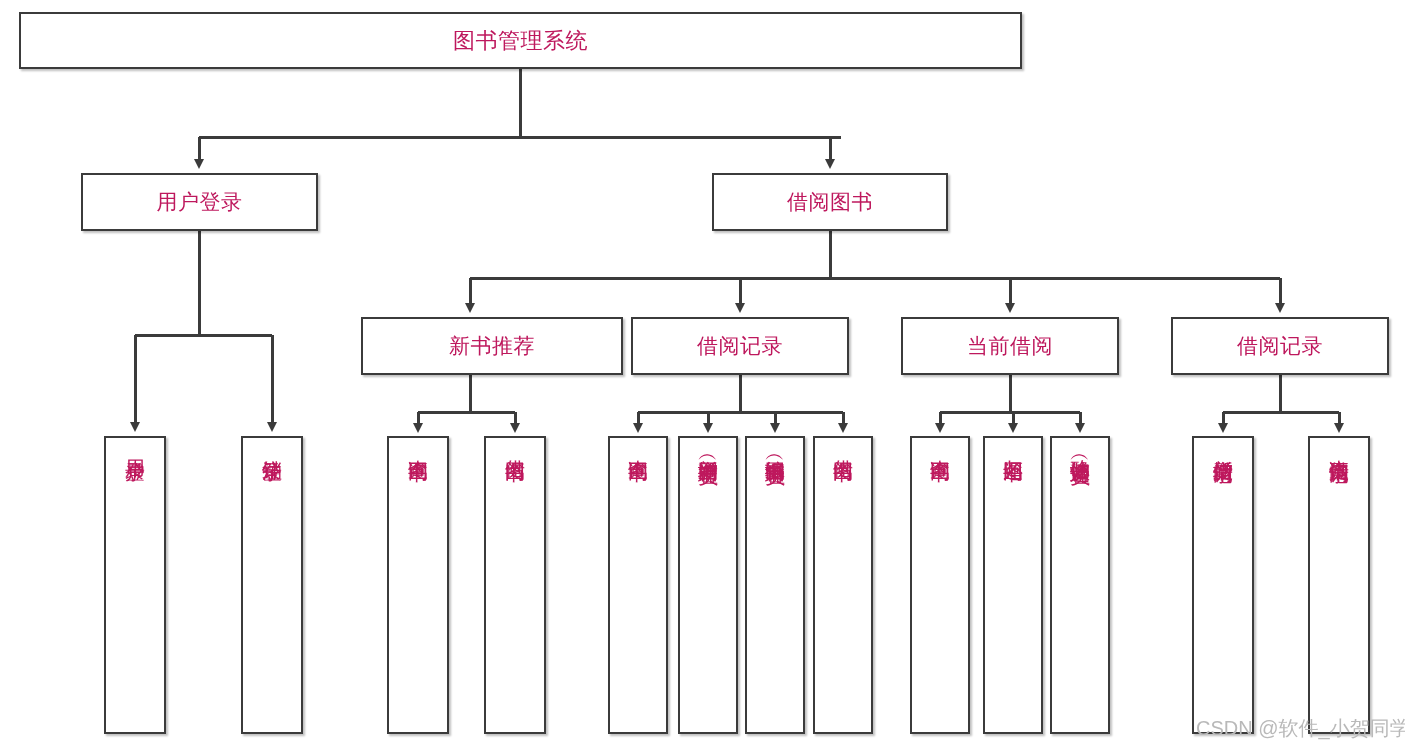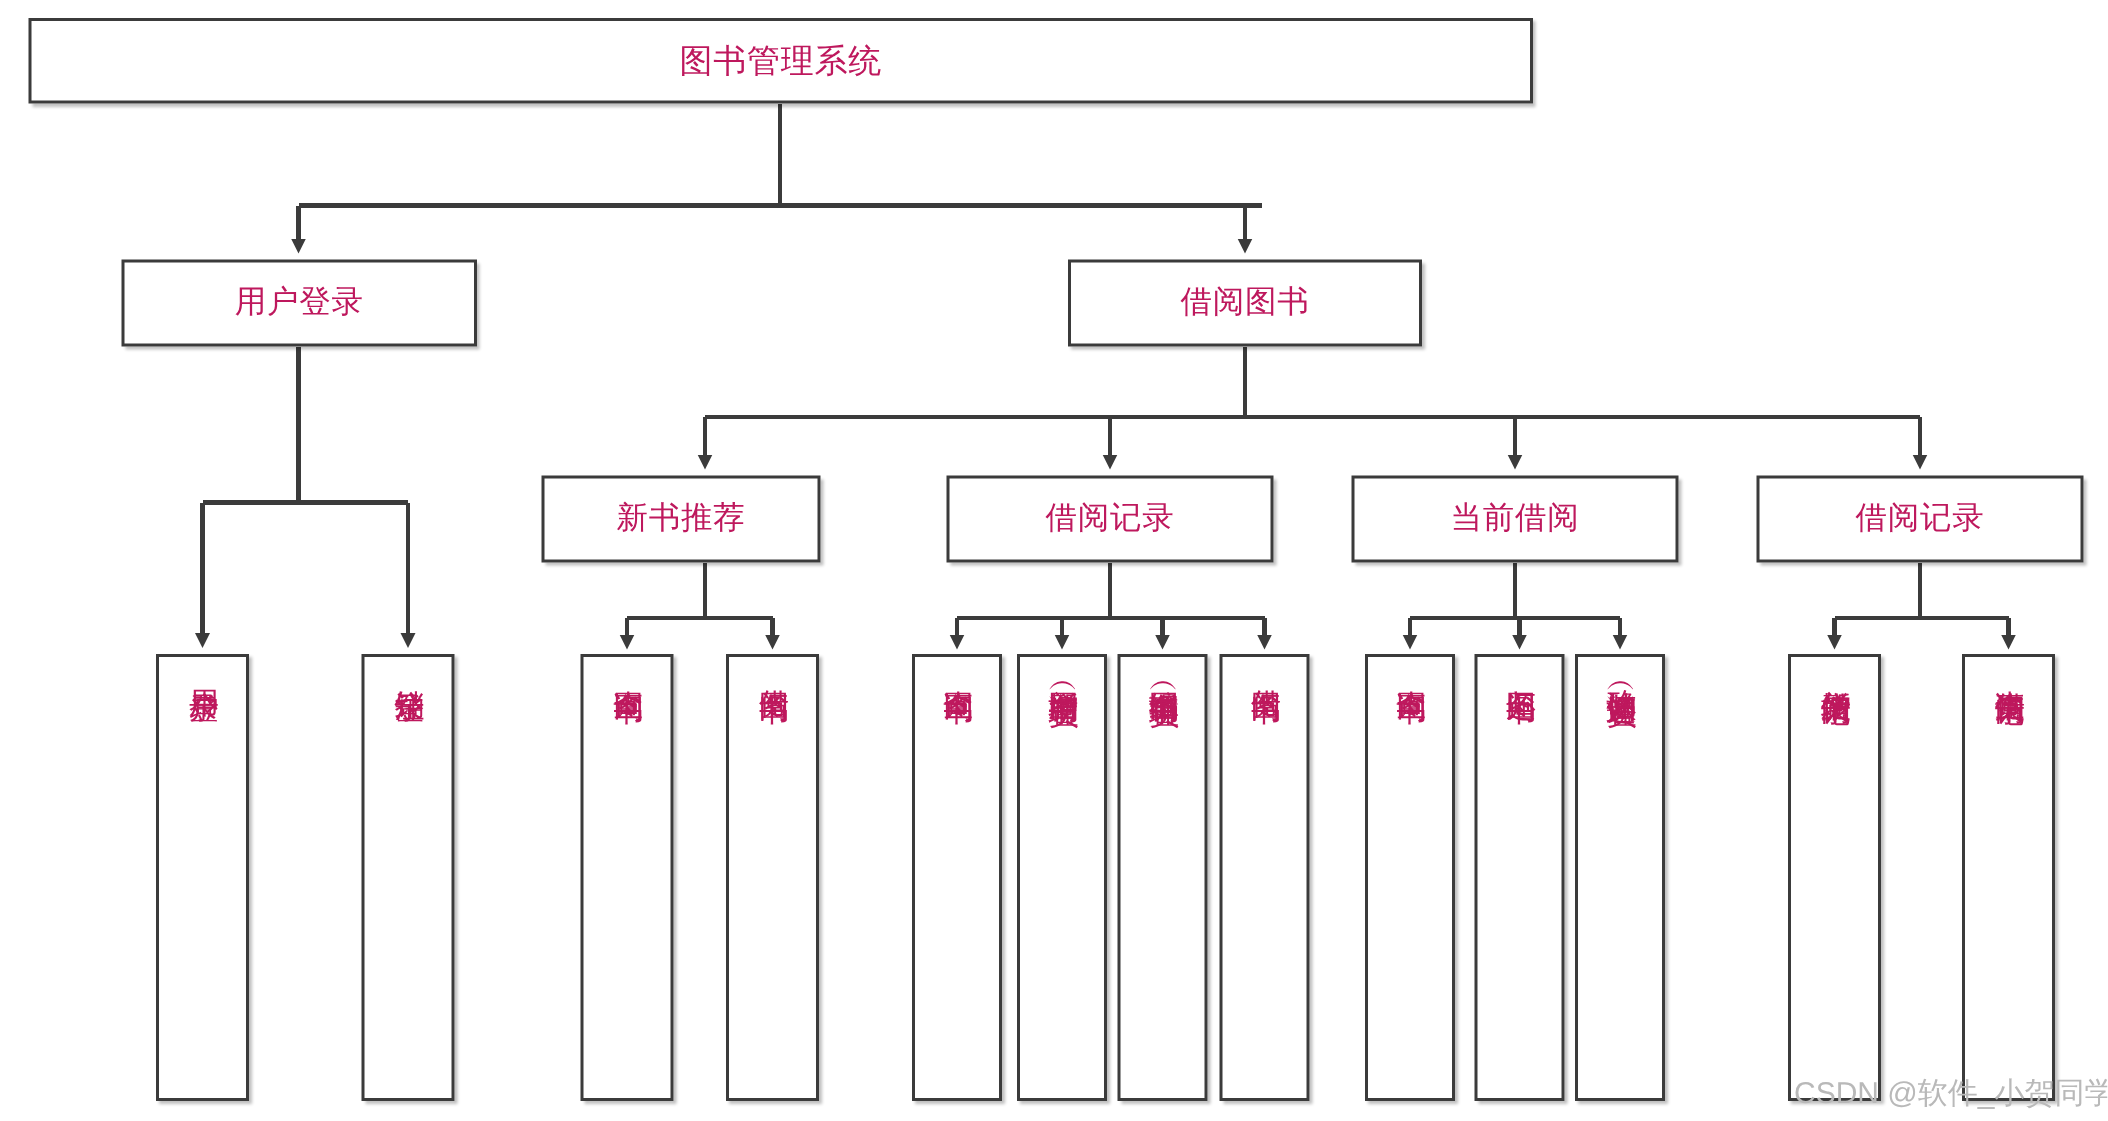--- a/index.html
+++ b/index.html
@@ -127,21 +127,21 @@
     <span class="label">图书管理系统</span>
   </div>
 
   <div class="node" style="left:81px; top:173px; width:237px; height:58px;">
     <span class="label">用户登录</span>
   </div>
   <div class="node" style="left:712px; top:173px; width:236px; height:58px;">
     <span class="label">借阅图书</span>
   </div>
 
-  <div class="node" style="left:361px; top:317px; width:186px; height:58px;">
+  <div class="node" style="left:361px; top:317px; width:262px; height:58px;">
     <span class="label">新书推荐</span>
   </div>
   <div class="node" style="left:631px; top:317px; width:218px; height:58px;">
     <span class="label">借阅记录</span>
   </div>
   <div class="node" style="left:1171px; top:317px; width:218px; height:58px;">
     <span class="label">借阅记录</span>
   </div>
   <div class="node" style="left:901px; top:317px; width:218px; height:58px;">
     <span class="label">当前借阅</span>

